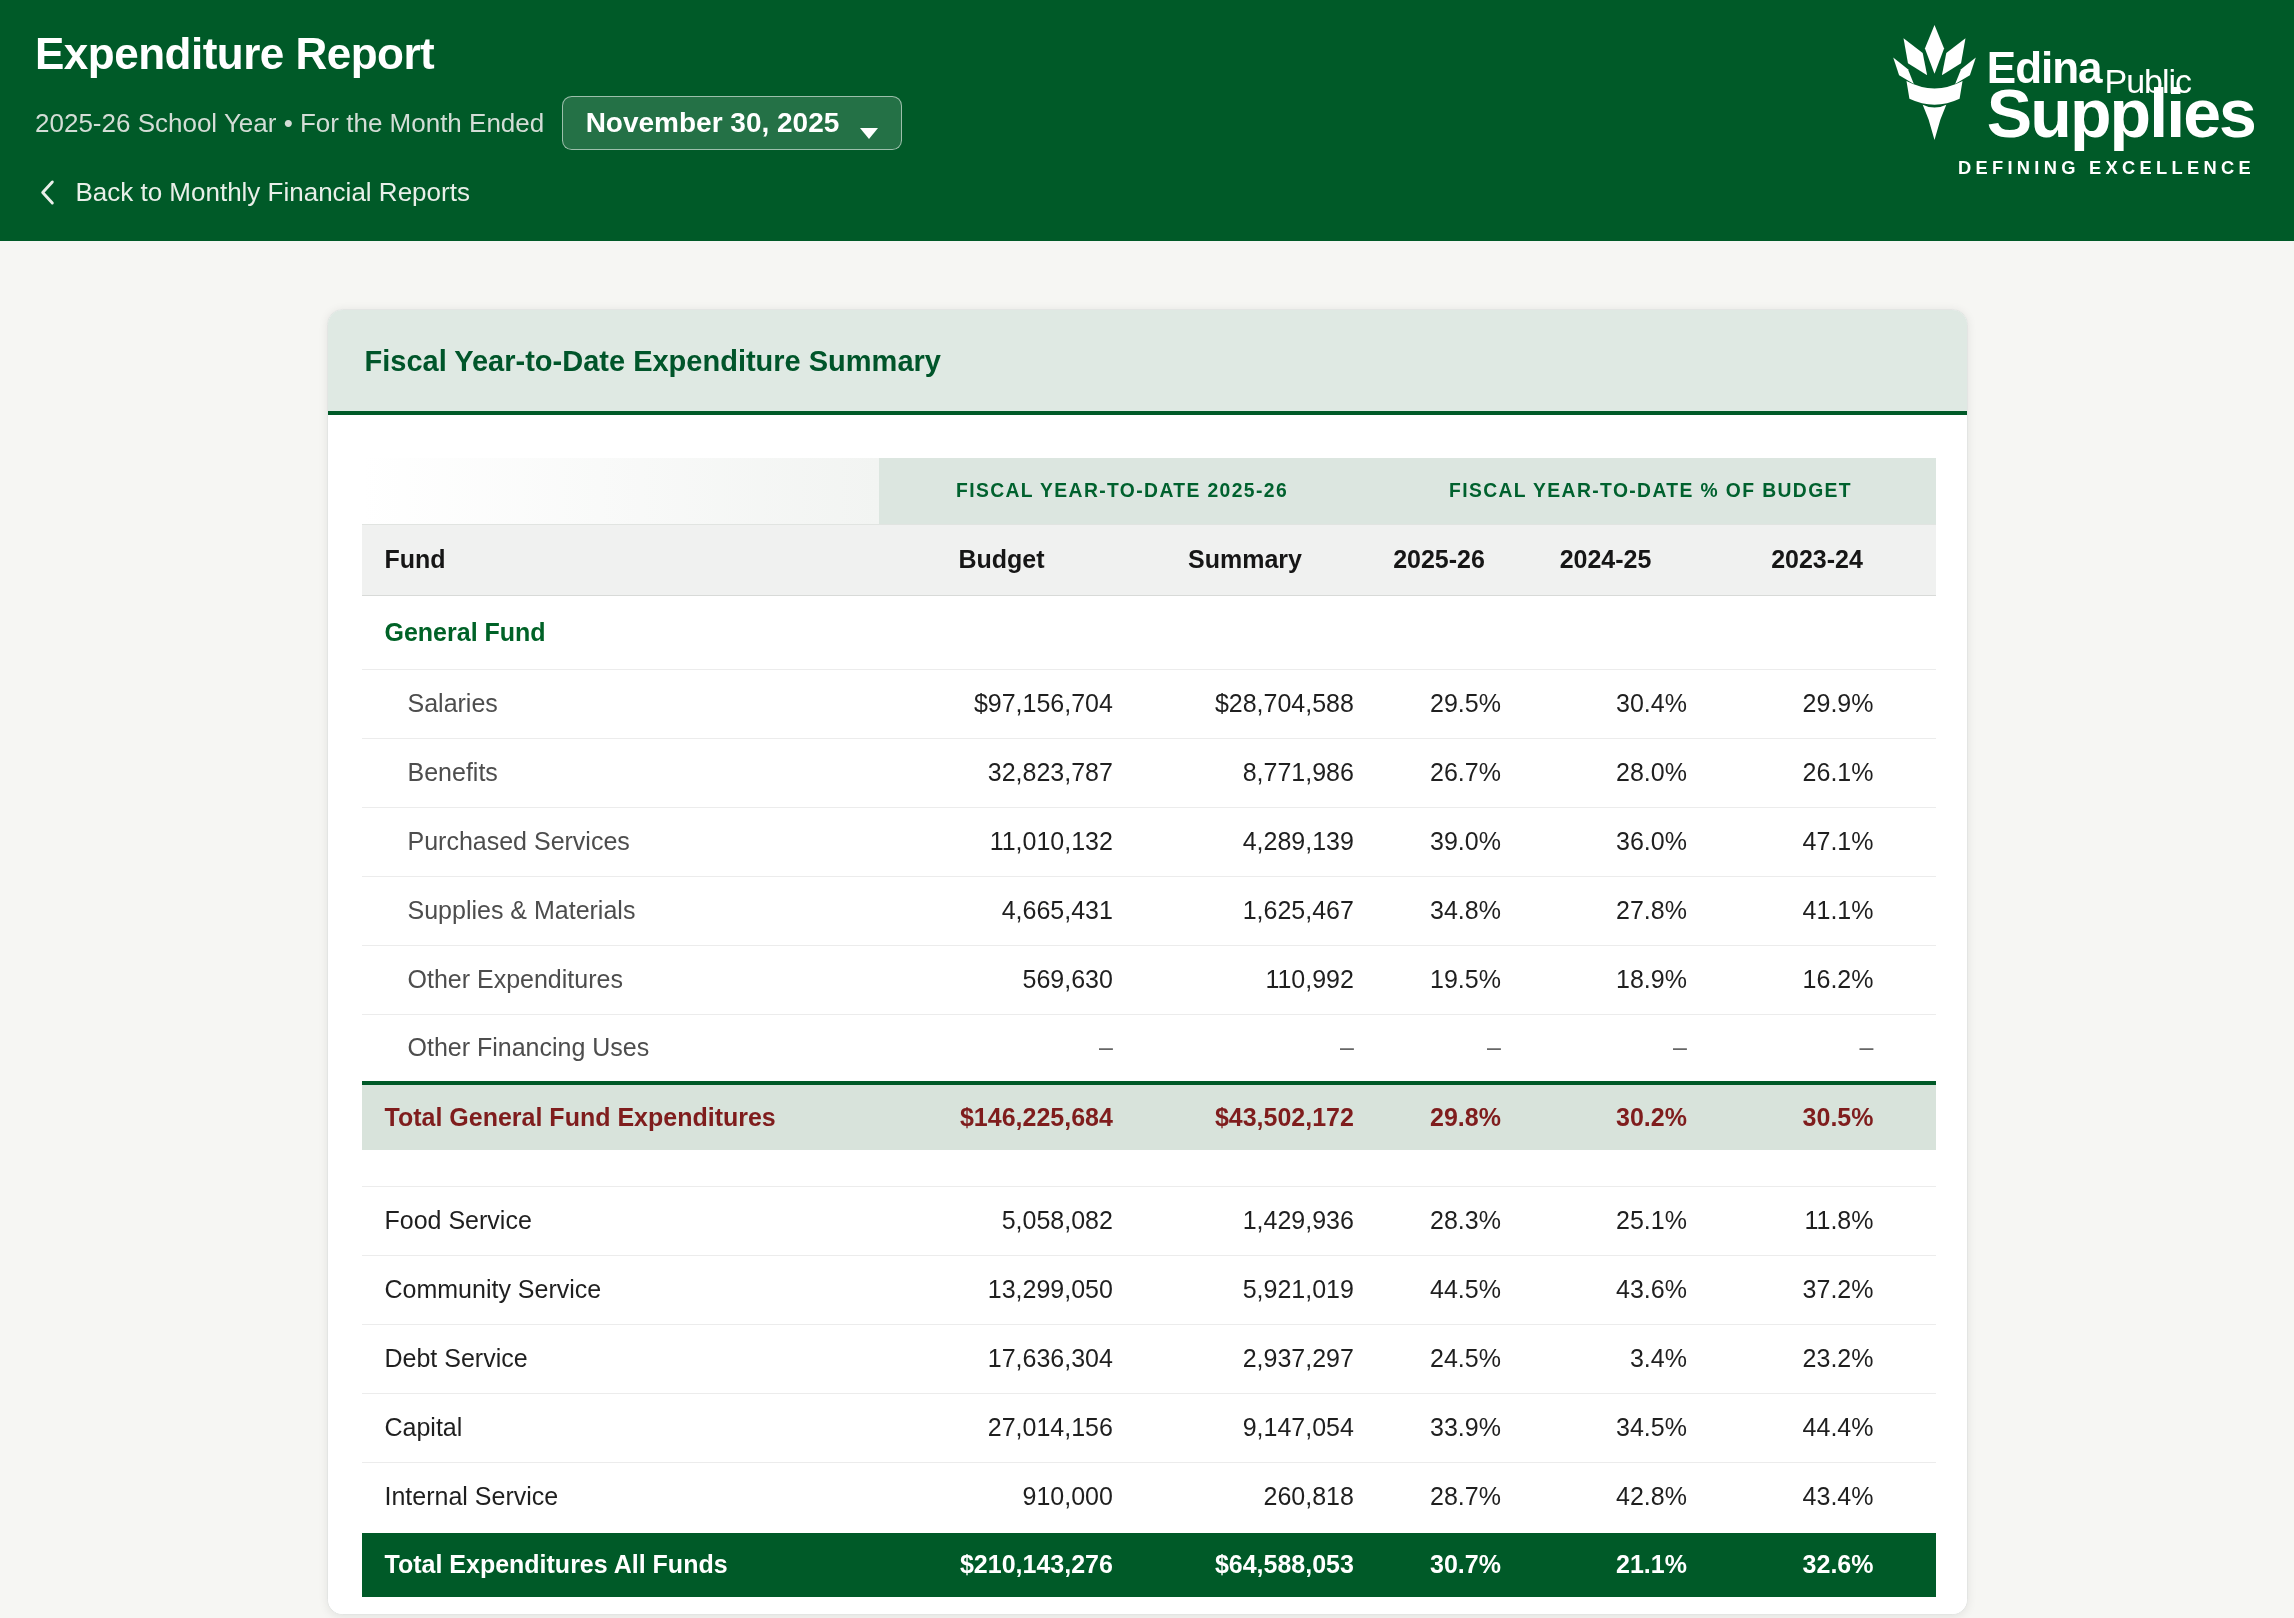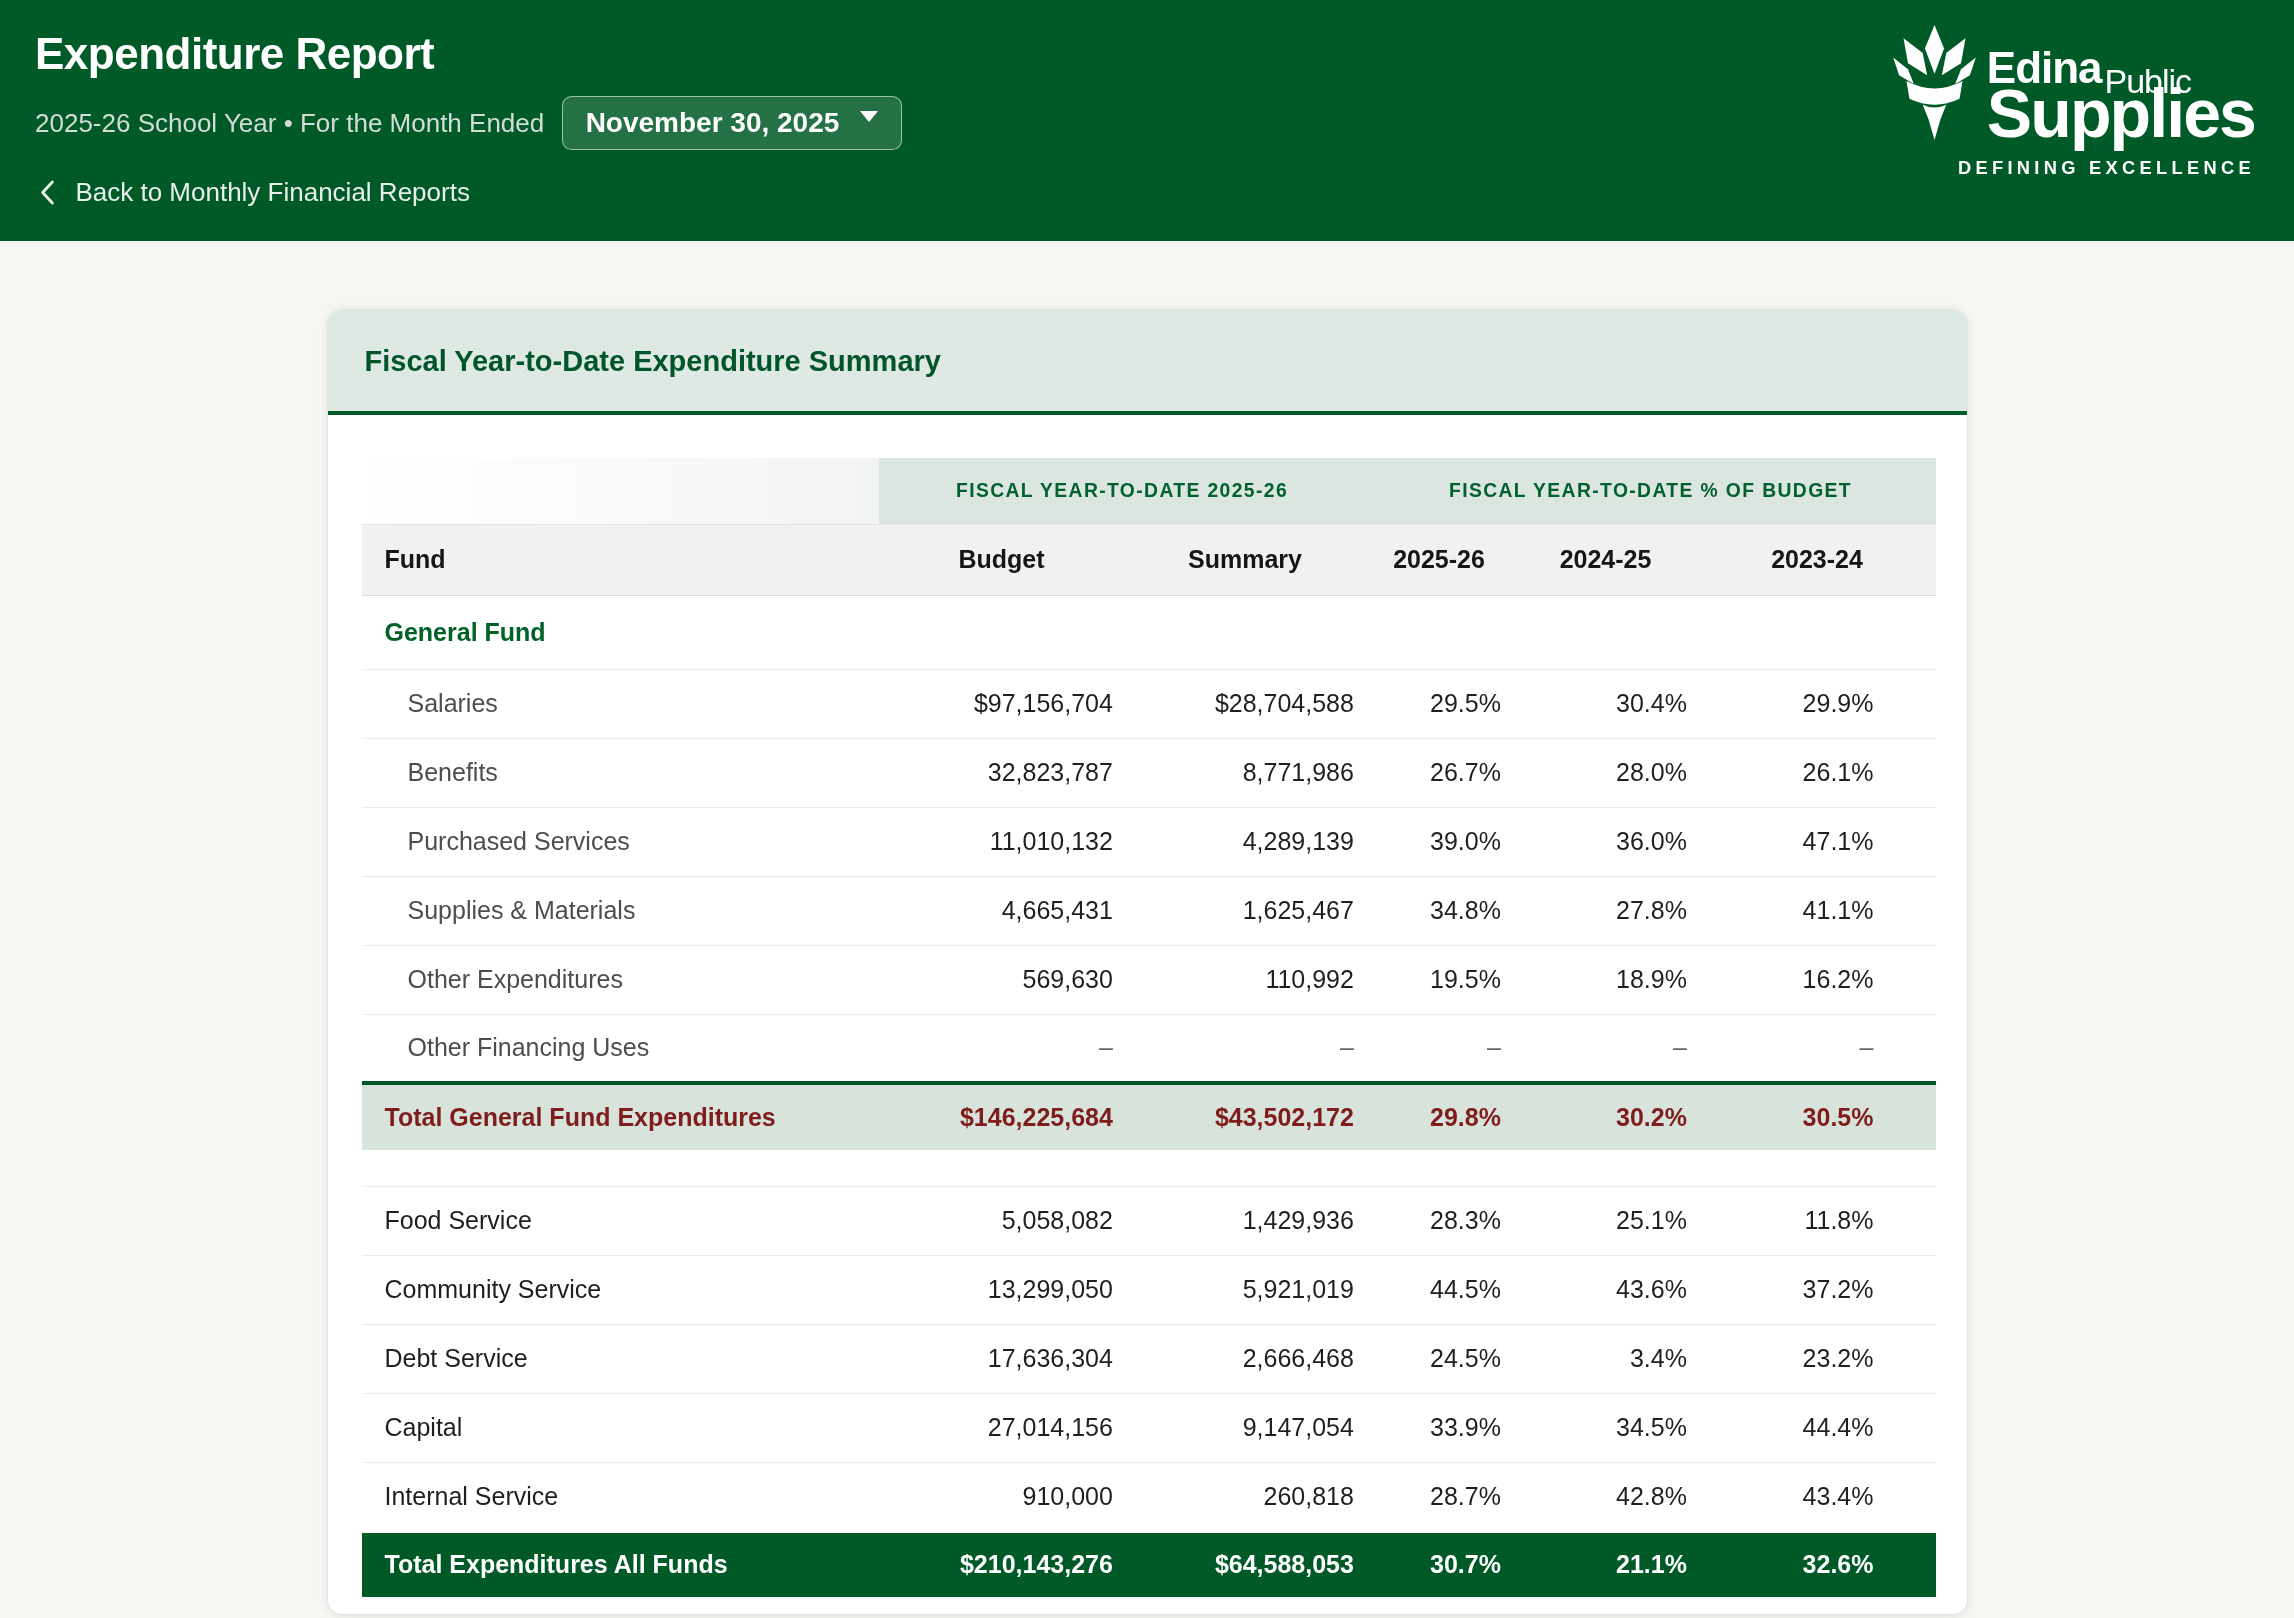--- a/index.html
+++ b/index.html
@@ -28,21 +28,21 @@
     display:flex;
     align-items:center;
     gap:17.4px;
   }
   .subtitle {
     font-size:26px;
     color:#d3ddd6;
   }
   .month-btn {
     display:flex;
-    align-items:flex-start;
+    align-items:flex-end;
     gap:21px;
     background:rgba(255,255,255,0.14);
     border:1.9px solid rgba(255,255,255,0.55);
     border-radius:9.7px;
     padding:9.7px 23px;
     color:#fff;
     font-size:28px;
     font-weight:bold;
     font-family:inherit;
     cursor:pointer;
@@ -332,21 +332,21 @@
               <td class="fund-cell">Community Service</td>
               <td class="num">13,299,050</td>
               <td class="num">5,921,019</td>
               <td class="num">44.5%</td>
               <td class="num">43.6%</td>
               <td class="num">37.2%</td>
             </tr>
             <tr class="row-fund">
               <td class="fund-cell">Debt Service</td>
               <td class="num">17,636,304</td>
-              <td class="num">2,666,468</td>
+              <td class="num">2,937,297</td>
               <td class="num">24.5%</td>
               <td class="num">3.4%</td>
               <td class="num">23.2%</td>
             </tr>
             <tr class="row-fund">
               <td class="fund-cell">Capital</td>
               <td class="num">27,014,156</td>
               <td class="num">9,147,054</td>
               <td class="num">33.9%</td>
               <td class="num">34.5%</td>

